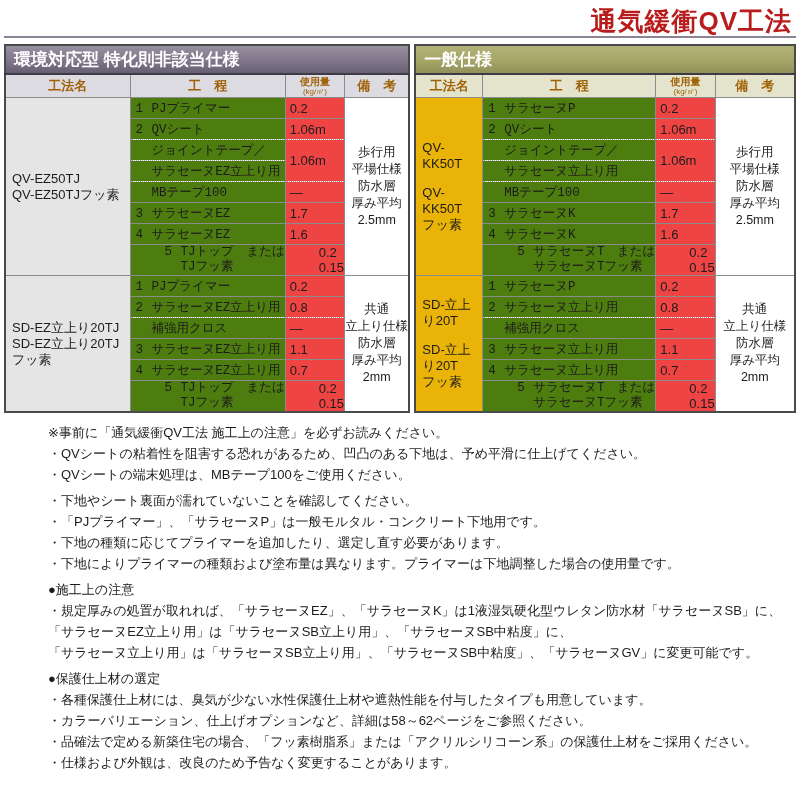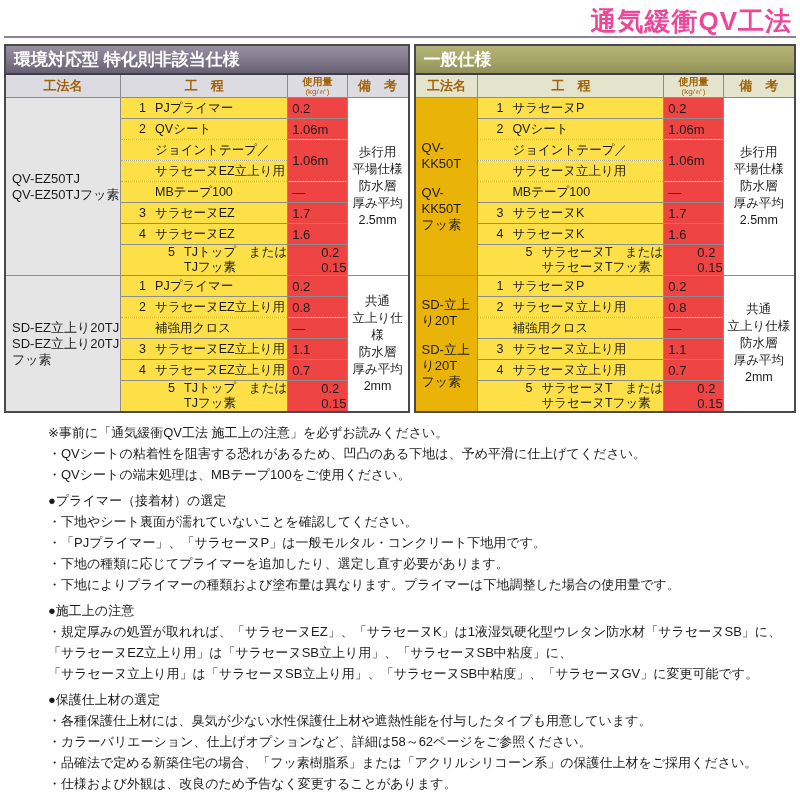--- a/index.html
+++ b/index.html
@@ -3,21 +3,21 @@
 <meta charset="utf-8">
 <style>
   html,body{margin:0;padding:0;}
   body{width:800px;height:800px;background:#ffffff;color:#1c1c1c;
        font-family:"Liberation Sans","DejaVu Sans",sans-serif;}
   .page{padding:0 4px;box-sizing:border-box;width:800px;}
 
   
   .hdr{height:36px;position:relative;border-bottom:2px solid #8a8494;}
   .title{position:absolute;right:4px;top:4px;font-size:26px;font-weight:bold;
-         color:#ec4899;letter-spacing:1px;}
+         color:#b91c1c;letter-spacing:1px;}
 
   
   .tables{display:flex;gap:4px;margin-top:6px;align-items:flex-start;}
   table.spec{border-collapse:collapse;table-layout:fixed;border:2px solid #4a4a4a;}
   .spec th,.spec td{border:1px solid #8c8c8c;padding:0;overflow:hidden;}
   th.band{height:27px;text-align:left;padding-left:8px;color:#ffffff;
           font-size:17px;font-weight:bold;border-bottom:2px solid #3e3a46;margin-top:20px;}
   .eco th.band{background:linear-gradient(180deg,#97909f 0%,#847b8f 45%,#675f72 100%);}
   .general th.band{background:linear-gradient(180deg,#b3b378 0%,#a5a567 55%,#90905a 100%);}
   .colhdr th{height:22px;font-size:13px;font-weight:bold;color:#a16207;text-align:center;}
@@ -26,21 +26,21 @@
   .chu .u1{font-size:10px;line-height:10px;font-weight:bold;}
   .chu .u2{font-size:8px;line-height:9px;font-weight:normal;}
 
   td.method{vertical-align:middle;padding-left:6px;font-size:13px;line-height:16px;}
   .eco td.method{background:#e5e5e5;}
   .general td.method{background:#eab308;}
   .m12{font-size:12px;}
   .m11{font-size:11px;line-height:14px;}
   .mgap{margin-top:13px;}
 
-  td.proc{height:20px;font-size:12.5px;padding-left:18px;white-space:nowrap;background:#fde047;}
+  td.proc{height:20px;font-size:12.5px;padding-left:5px;white-space:nowrap;background:#4d7c0f;font-family:Liberation Mono, monospace;}
   span.no{display:inline-block;width:16px;}
   td.usage{font-size:13px;padding-left:4px;background:#ef4444;white-space:nowrap;}
   td.remarks{vertical-align:middle;text-align:center;font-size:12.5px;
              line-height:17px;background:#fff;}
   tr.dbl td.proc,tr.dbl td.usage{height:30px;}
   tr.dbl .ln{line-height:15px;margin-left:29px;}
   .db{border-bottom:1px dotted #a3a3a3 !important;}
   .dt{border-top:1px dotted #a3a3a3 !important;}
 
   
@@ -290,21 +290,20 @@
       </table>
   </div>
 
   <div class="notes">
     <div class="ngroup">
       <div class="nline">※事前に「通気緩衝QV工法 施工上の注意」を必ずお読みください。</div>
       <div class="nline">・QVシートの粘着性を阻害する恐れがあるため、凹凸のある下地は、予め平滑に仕上げてください。</div>
       <div class="nline">・QVシートの端末処理は、MBテープ100をご使用ください。</div>
     </div>
     <div class="ngroup">
-      <div class="nhead">●プライマー（接着材）の選定</div>
       <div class="nline">・下地やシート裏面が濡れていないことを確認してください。</div>
       <div class="nline">・「PJプライマー」、「サラセーヌP」は一般モルタル・コンクリート下地用です。</div>
       <div class="nline">・下地の種類に応じてプライマーを追加したり、選定し直す必要があります。</div>
       <div class="nline">・下地によりプライマーの種類および塗布量は異なります。プライマーは下地調整した場合の使用量です。</div>
     </div>
     <div class="ngroup">
       <div class="nhead">●施工上の注意</div>
       <div class="nline">・規定厚みの処置が取れれば、「サラセーヌEZ」、「サラセーヌK」は1液湿気硬化型ウレタン防水材「サラセーヌSB」に、</div>
       <div class="nline">「サラセーヌEZ立上り用」は「サラセーヌSB立上り用」、「サラセーヌSB中粘度」に、</div>
       <div class="nline">「サラセーヌ立上り用」は「サラセーヌSB立上り用」、「サラセーヌSB中粘度」、「サラセーヌGV」に変更可能です。</div>

